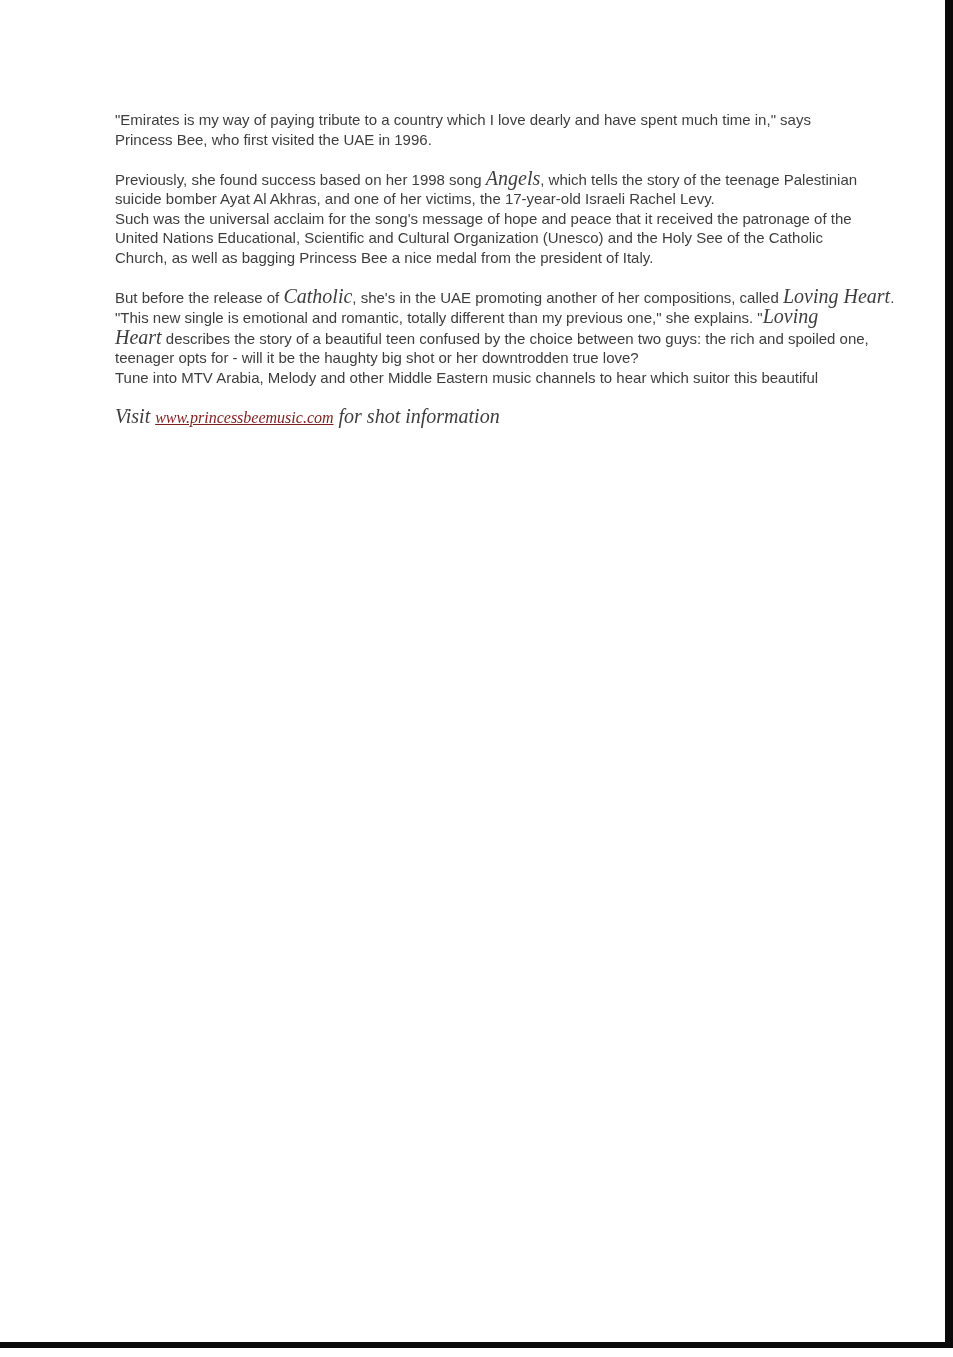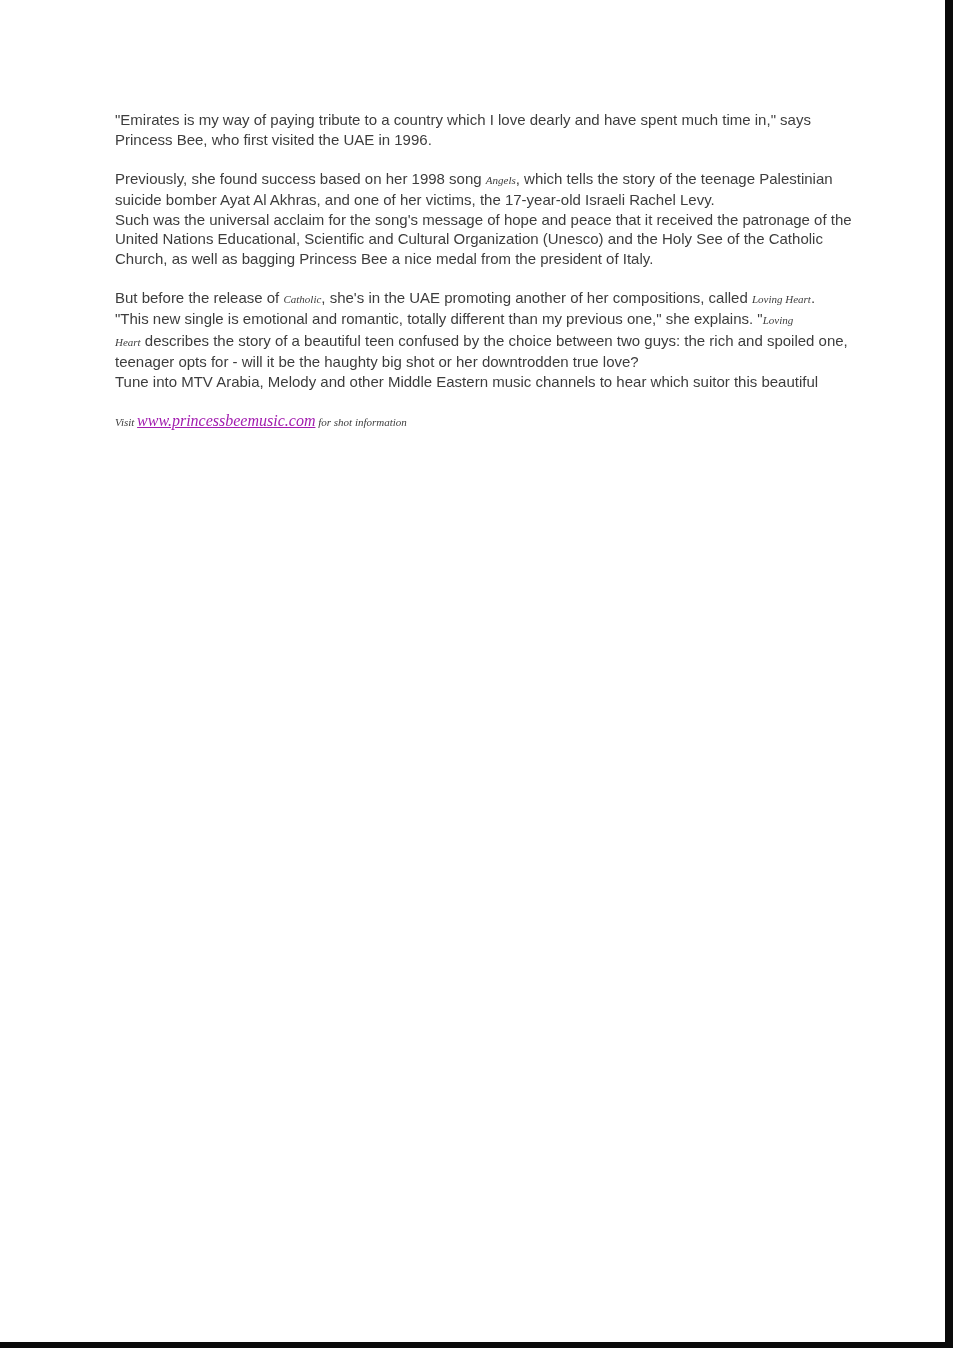--- a/index.html
+++ b/index.html
@@ -48,27 +48,27 @@
   .line {
     white-space: nowrap;
   }
   .run-sans {
     font-family: "Liberation Sans", sans-serif;
     font-size: 15px;
   }
   .run-it {
     font-family: "Liberation Serif", serif;
     font-style: italic;
-    font-size: 11px;
+    font-size: 20px;
   }
   .run-link {
     font-family: "Liberation Serif", serif;
     font-style: italic;
     font-size: 16px;
-    color: #a21caf;
+    color: #7f1d1d;
     text-decoration: underline;
   }
 </style>
 </head>
 <body>
 
 <div class="page"></div>
 <div class="shadow-right"></div>
 <div class="shadow-bottom"></div>
 

